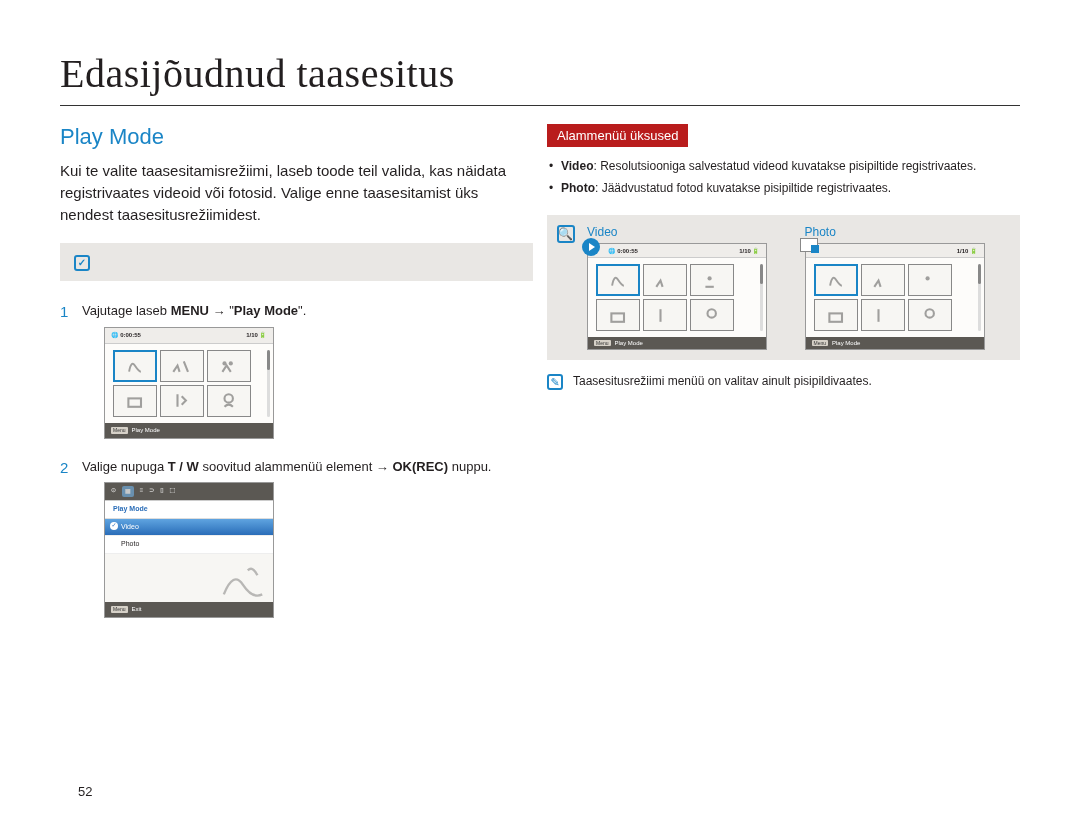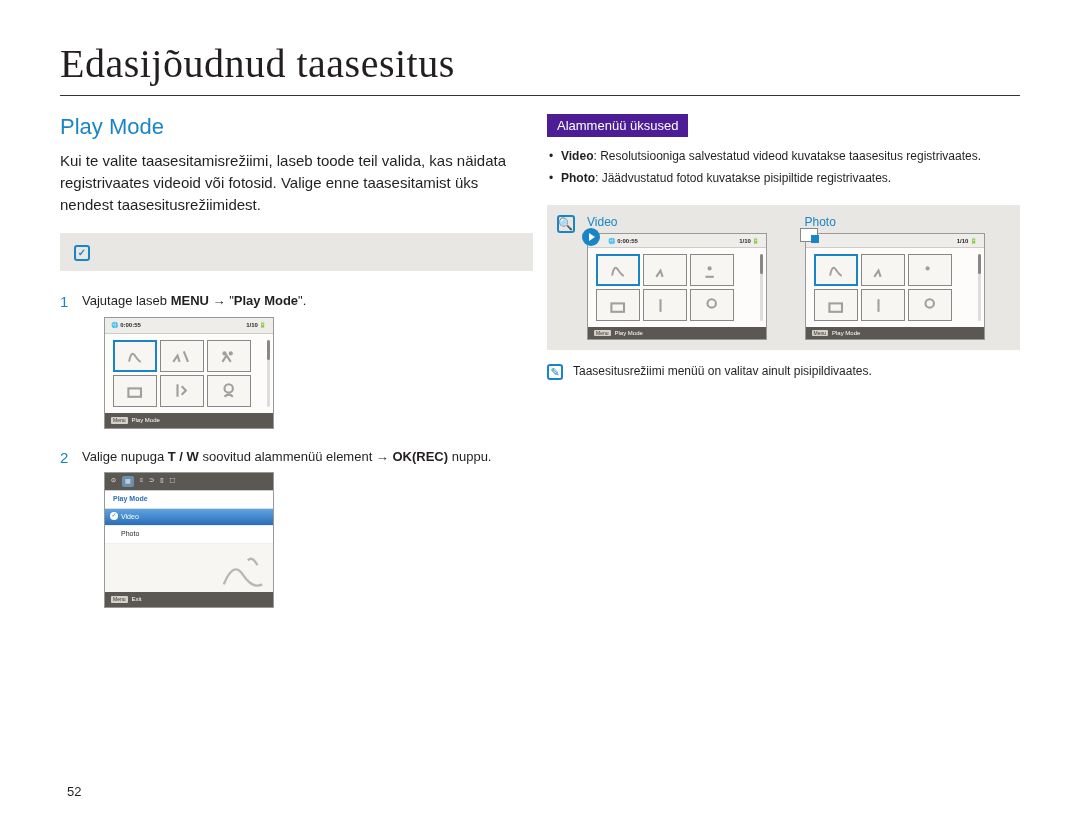--- a/index.html
+++ b/index.html
@@ -5,21 +5,21 @@
   * { box-sizing: border-box; margin: 0; padding: 0; }
   body {
     font-family: Arial, Helvetica, sans-serif;
     background: #fff;
     width: 1080px;
     height: 827px;
     position: relative;
     color: #231f20;
   }
   .page {
-    padding: 40px 60px 0 60px;
+    padding: 50px 60px 0 60px;
   }
   h1.chapter {
     font-size: 40px;
     font-weight: 300;
     letter-spacing: 0.5px;
     border-bottom: 1px solid #333;
     padding-bottom: 8px;
     margin-bottom: 18px;
     font-family: "Georgia", serif;
   }
@@ -161,21 +161,21 @@
   .menu-item.sel::before{
     content:"✓";position:absolute;left:5px;color:#2a6db8;
     background:#fff;border-radius:50%;width:8px;height:8px;
     font-size:6px;display:flex;align-items:center;justify-content:center;
   }
   .menu-body{height:48px;background:#f7f6f3;position:relative;}
   .menu-body svg{position:absolute;right:6px;bottom:2px;width:48px;height:40px;opacity:.25;}
 
   
   .submenu-header{
-    background:#4c1d95;color:#fff;
+    background:#b91c1c;color:#fff;
     font-size:13px;padding:4px 10px;display:inline-block;
     margin-bottom:10px;
   }
   ul.bullets{list-style:none;font-size:12px;line-height:1.5;margin-bottom:18px;}
   ul.bullets li{position:relative;padding-left:14px;margin-bottom:4px;}
   ul.bullets li::before{content:"•";position:absolute;left:2px;}
   .dual-shot{
     background:#e9e7e4;padding:10px;
     display:flex;gap:12px;align-items:flex-start;
     margin-bottom:14px;
@@ -208,21 +208,21 @@
   }
   .final-note{
     display:flex;gap:10px;align-items:flex-start;font-size:12px;
   }
   .final-note .icon{
     width:16px;height:16px;border:2px solid #1a85c6;border-radius:3px;
     color:#1a85c6;display:flex;align-items:center;justify-content:center;
     font-size:11px;flex-shrink:0;
   }
   .page-number{
-    position:absolute;left:67px;bottom:28px;font-size:13px;
+    position:absolute;left:78px;bottom:28px;font-size:13px;
   }
 </style>
 </head>
 <body>
 
 <div class="page">
   <h1 class="chapter">Edasijõudnud taasesitus</h1>
 
   <div class="columns">
 
@@ -313,21 +313,21 @@
               <span>Exit</span>
             </div>
           </div>
         </li>
       </ol>
     </div>
 
     <div class="col">
       <div class="submenu-header">Alammenüü üksused</div>
       <ul class="bullets">
-        <li><b>Video</b><span>: Resolutsiooniga salvestatud videod kuvatakse taasesitus registrivaates.</span></li>
+        <li><b>Video</b><span>: Resolutsiooniga salvestatud videod kuvatakse pisipiltide registrivaates.</span></li>
         <li><b>Photo</b><span>: Jäädvustatud fotod kuvatakse pisipiltide registrivaates.</span></li>
       </ul>
 
       <div class="dual-shot">
         <span class="zoom-icon">🔍</span>
 
         <div class="mini-col">
           <span class="mini-label">Video</span>
           <div class="screenshot small">
             <div class="ss-header" style="position:relative;">

